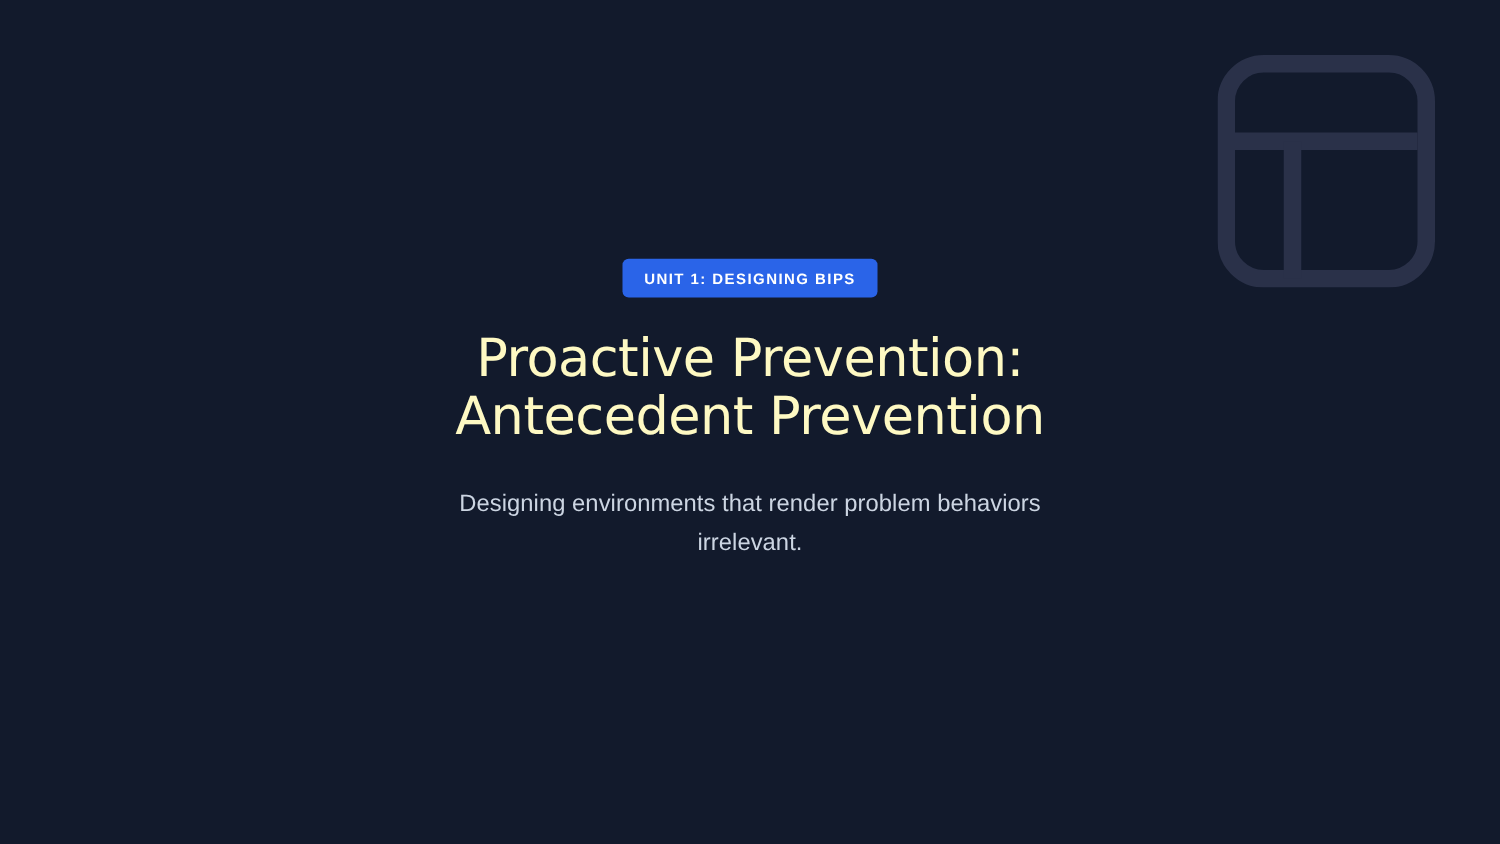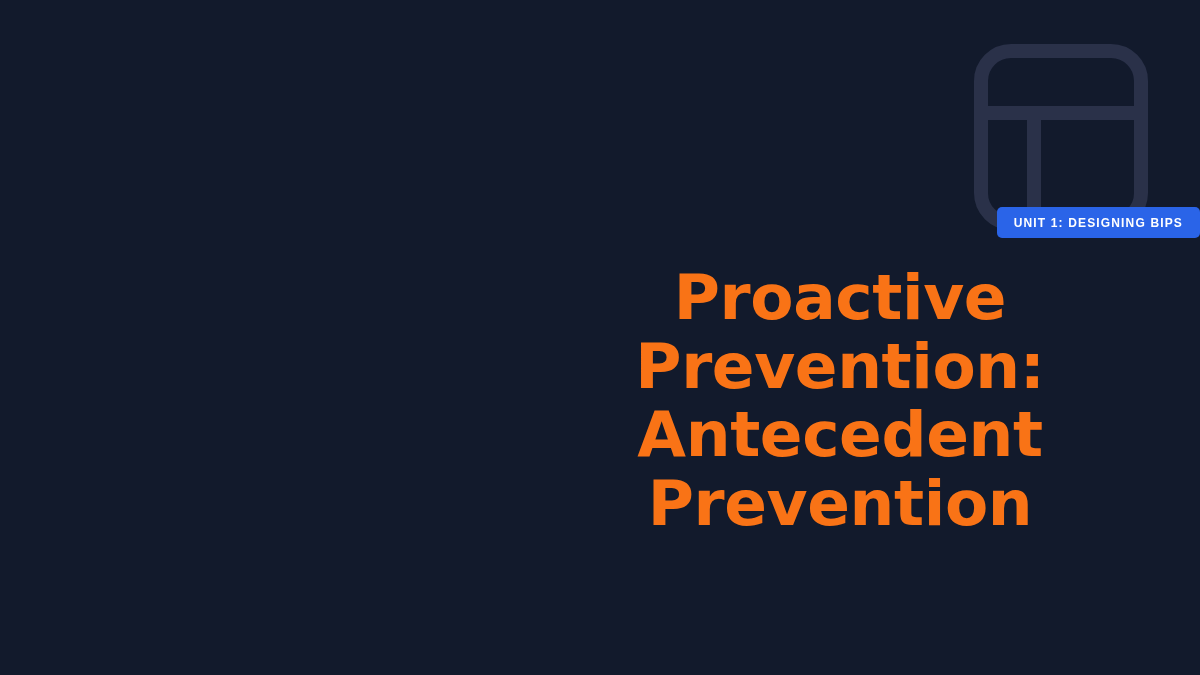--- a/index.html
+++ b/index.html
@@ -38,21 +38,21 @@
 
   
   .content {
     position: absolute;
     left: 0;
     top: 0;
     width: 1200px;
     height: 675px;
     display: flex;
     flex-direction: column;
-    align-items: flex-end;
+    align-items: center;
     justify-content: flex-start;
     padding-top: 207px;
   }
 
   .badge {
     display: inline-block;
     background: #2a64e8;
     color: #ffffff;
     font-size: 12px;
     font-weight: bold;
@@ -61,24 +61,24 @@
     padding: 10px 17px 9px 17px;
     border-radius: 5px;
     white-space: nowrap;
     text-transform: uppercase;
   }
 
   .title {
     margin-top: 26px;
     width: 720px;
     text-align: center;
-    color: #f97316;
+    color: #fef9c3;
     font-family: "DejaVu Sans", "Liberation Sans", sans-serif;
-    font-size: 63px;
-    font-weight: bold;
+    font-size: 42px;
+    font-weight: normal;
     line-height: 1.09;
     letter-spacing: -0.4px;
   }
 
   .subtitle {
     margin-top: 32px;
     width: 540px;
     text-align: center;
     color: #ccd5e2;
     font-size: 19px;
@@ -105,15 +105,16 @@
 
   <div class="content">
 
     <div class="badge">UNIT 1: DESIGNING BIPS</div>
 
     <h1 class="title">
       <span>Proactive Prevention:</span><br>
       <span>Antecedent Prevention</span>
     </h1>
 
+    <p class="subtitle">Designing environments that render problem behaviors irrelevant.</p>
 
   </div>
 </div>
 
 </body></html>

